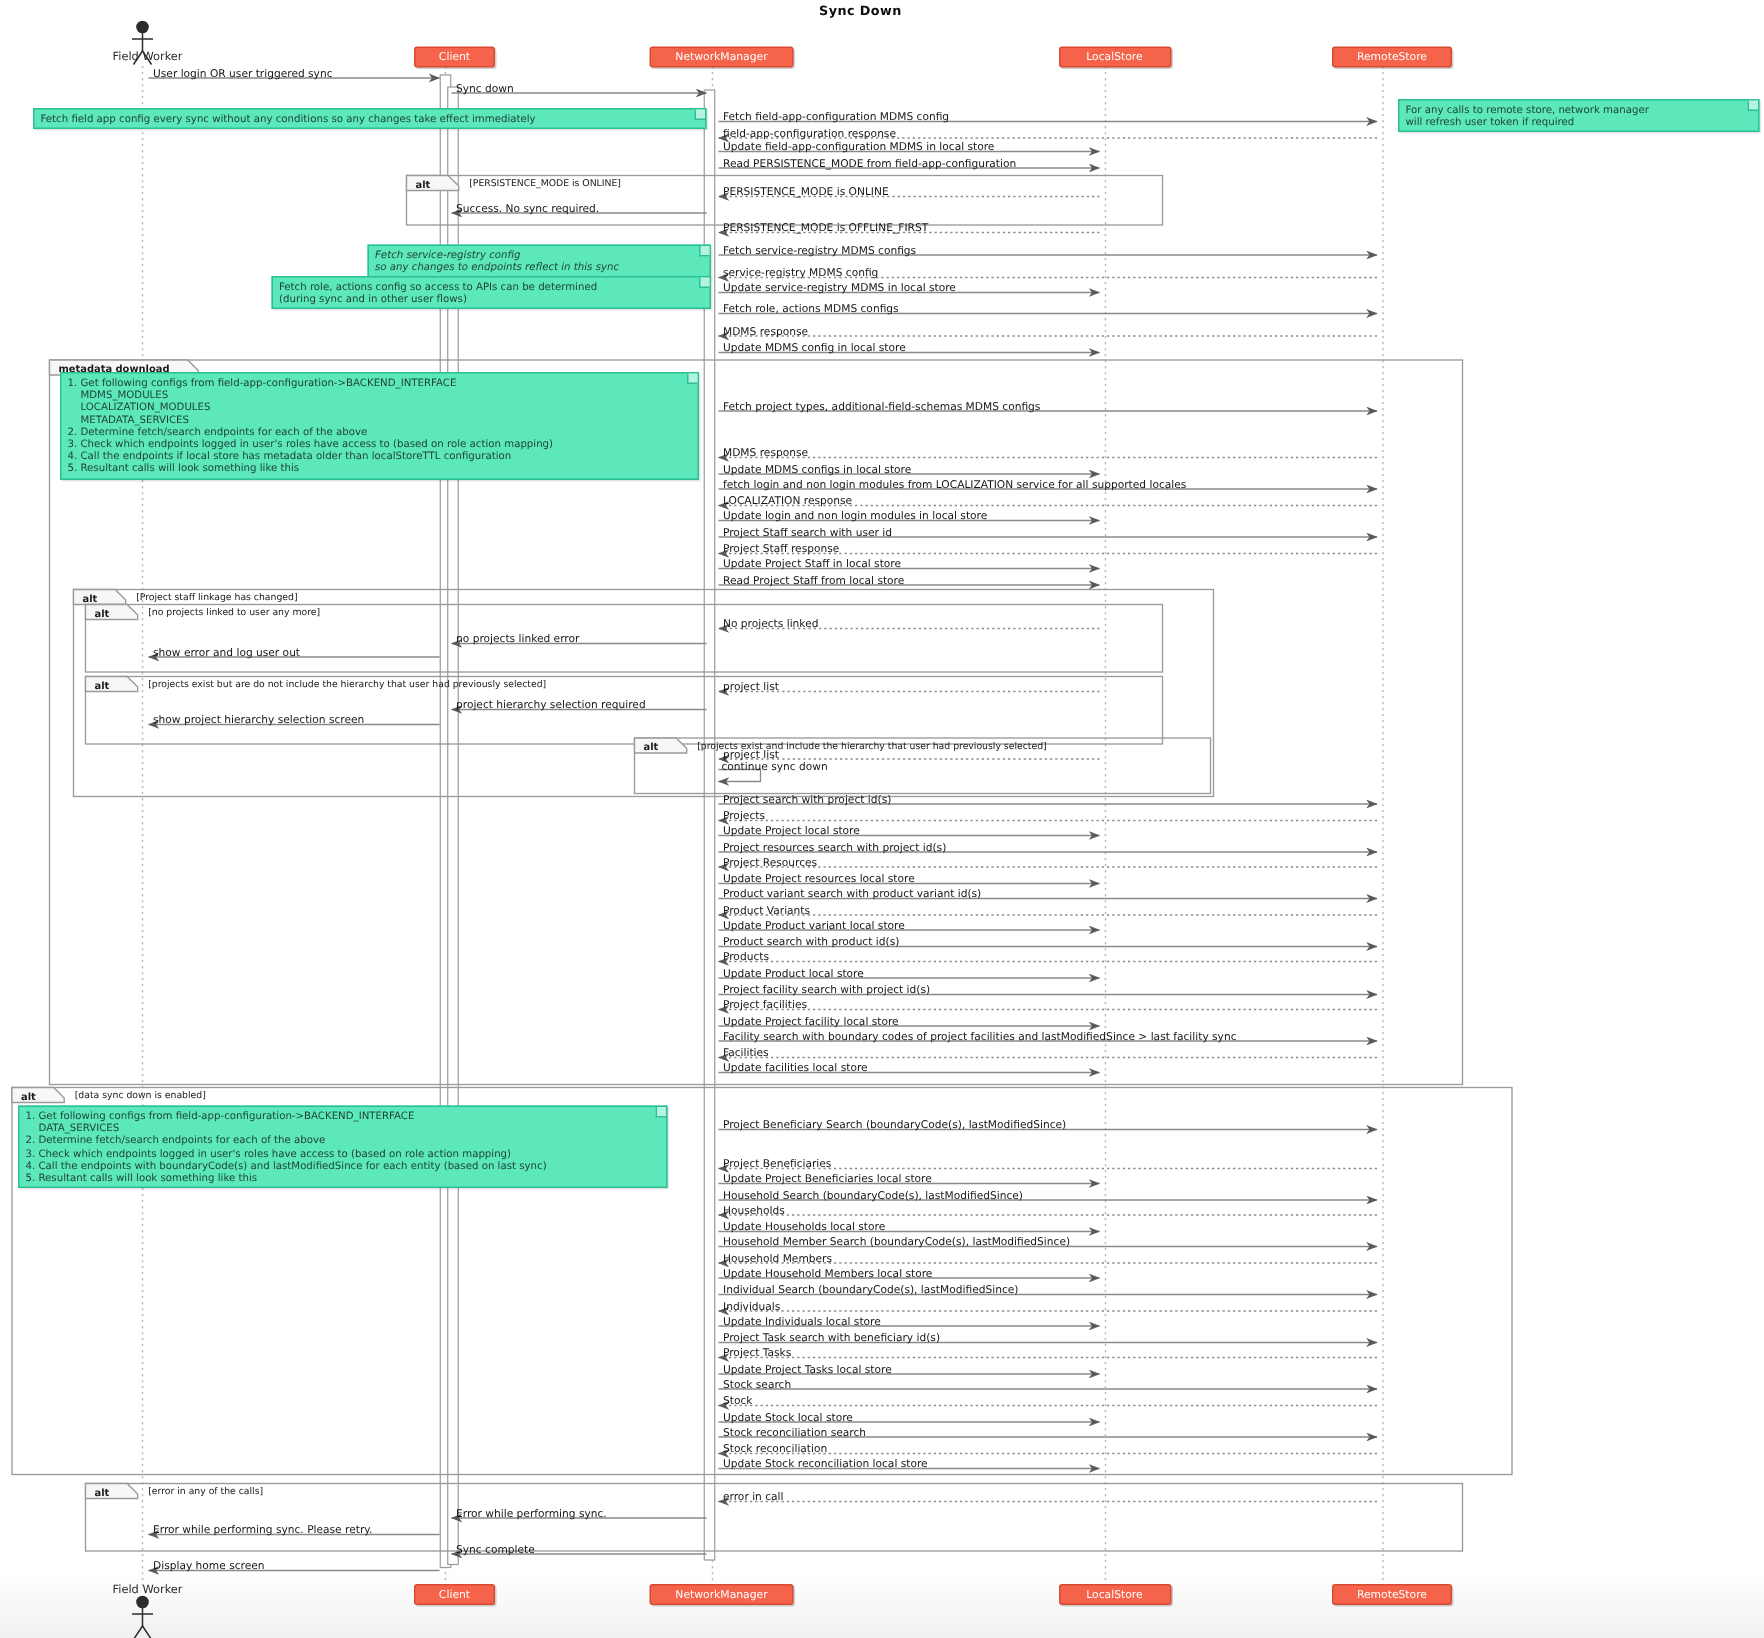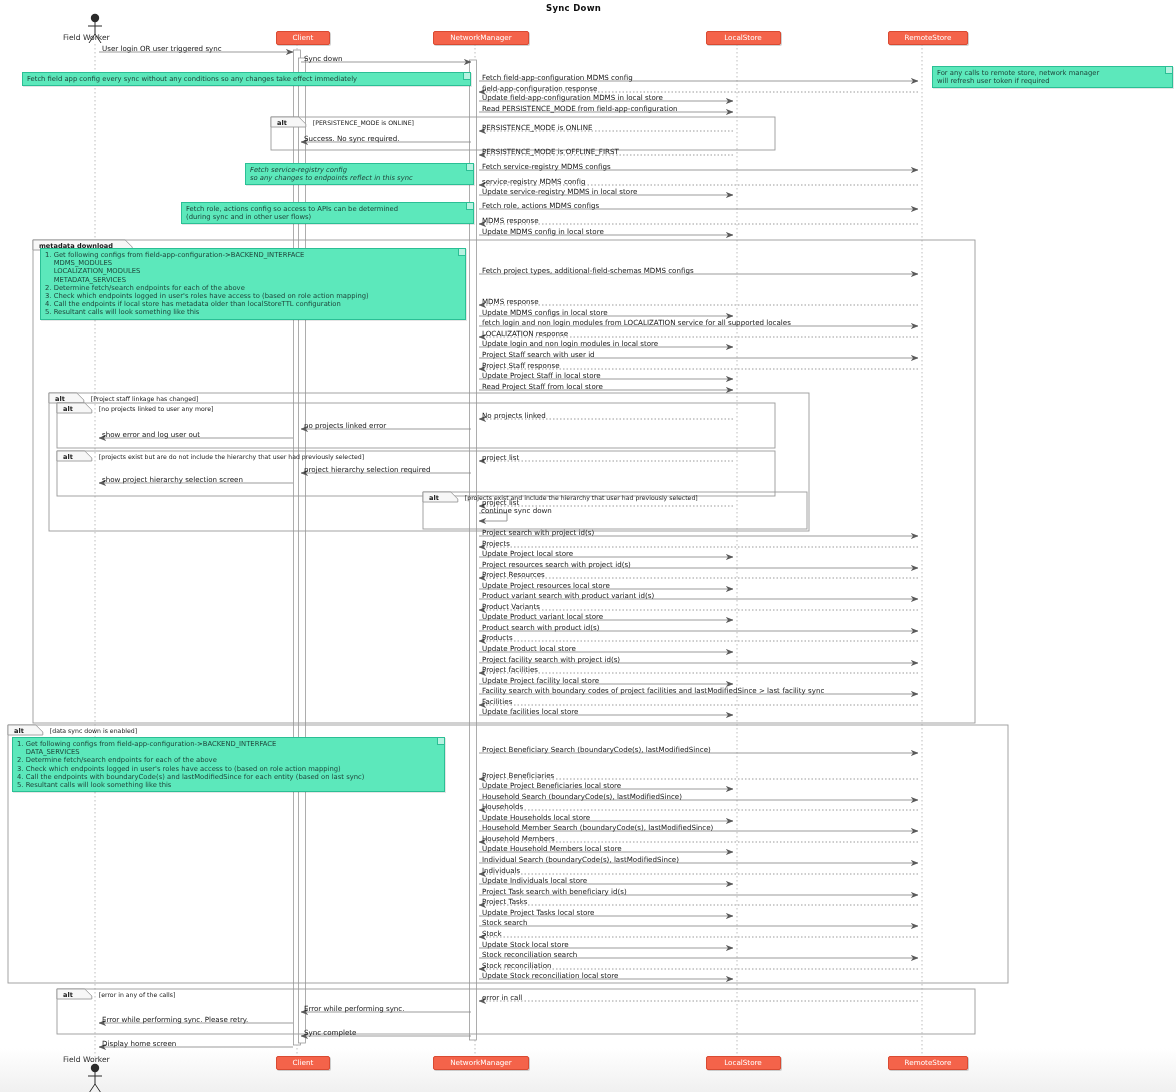--- a/index.html
+++ b/index.html
@@ -3,21 +3,21 @@
 <meta charset="utf-8">
 <style>
   html,body{margin:0;padding:0;background:#ffffff;}
   body{
     font-family:"DejaVu Sans","Liberation Sans",sans-serif;
     width:1176px;height:1092px;position:relative;overflow:hidden;
     background:linear-gradient(180deg,#ffffff 0%,#ffffff 96%,#f0f0f0 100%);
   }
   #diagram{position:absolute;left:0;top:0;width:1176px;height:1092px;}
   .title{position:absolute;font-size:8.5px;font-weight:bold;color:#0d0d0d;white-space:nowrap;letter-spacing:.3px;}
-  .actor-name{position:absolute;font-size:7.6px;color:#2b2b2b;white-space:nowrap;}
+  .actor-name{position:absolute;font-size:7.6px;color:#2b2b2b;white-space:nowrap;margin-left:12px;}
   .pbox{position:absolute;background:#f4634a;border:1px solid #d94a32;border-radius:2px;
         color:#ffffff;font-size:7.2px;line-height:11px;text-align:center;white-space:nowrap;
         box-shadow:1px 1px 0 rgba(0,0,0,.18);padding:0 5px;height:12px;}
   .note{position:absolute;background:#5ce8bb;border:1px solid #2bbf95;color:#1d3f36;
         font-size:6.8px;line-height:8.2px;white-space:pre;padding:2px 3px 2px 4px;
         box-shadow:1px 1px 0 rgba(0,0,0,.10);}
   .note::after{content:"";position:absolute;right:0;top:0;width:6px;height:6px;
         background:#b6f2e0;border-left:1px solid #2bbf95;border-bottom:1px solid #2bbf95;}
   .frame-lbl{position:absolute;font-size:6.6px;font-weight:bold;color:#1a1a1a;white-space:nowrap;}
   .frame-cond{position:absolute;font-size:6.2px;color:#1a1a1a;white-space:nowrap;}
@@ -143,21 +143,21 @@
       <line x1="918" y1="969" x2="479" y2="969" stroke="#8a8a8a" stroke-width="0.85" marker-end="url(#ar)" stroke-dasharray="1.5,2"></line>
       <line x1="479" y1="979" x2="733" y2="979" stroke="#8a8a8a" stroke-width="0.85" marker-end="url(#ar)"></line>
       <line x1="918" y1="1001" x2="479" y2="1001" stroke="#8a8a8a" stroke-width="0.85" marker-end="url(#ar)" stroke-dasharray="1.5,2"></line>
       <line x1="471" y1="1012" x2="301" y2="1012" stroke="#8a8a8a" stroke-width="0.85" marker-end="url(#ar)"></line>
       <line x1="293" y1="1023" x2="99" y2="1023" stroke="#8a8a8a" stroke-width="0.85" marker-end="url(#ar)"></line>
       <line x1="471" y1="1036" x2="301" y2="1036" stroke="#8a8a8a" stroke-width="0.85" marker-end="url(#ar)"></line>
       <line x1="293" y1="1047" x2="99" y2="1047" stroke="#8a8a8a" stroke-width="0.85" marker-end="url(#ar)"></line>
     </svg>
 <div class="title" style="left: 546px; top: 3px;">Sync Down</div><div class="actor-name" style="left: 63px; top: 33px;">Field Worker</div><div class="actor-name" style="left: 63px; top: 1055px;">Field Worker</div><div class="pbox" style="left: 275.7px; top: 31px; width: 42.6px;">Client</div><div class="pbox" style="left: 275.7px; top: 1056px; width: 42.6px;">Client</div><div class="pbox" style="left: 433.3px; top: 31px; width: 83.4px;">NetworkManager</div><div class="pbox" style="left: 433.3px; top: 1056px; width: 83.4px;">NetworkManager</div><div class="pbox" style="left: 705.5px; top: 31px; width: 63px;">LocalStore</div><div class="pbox" style="left: 705.5px; top: 1056px; width: 63px;">LocalStore</div><div class="pbox" style="left: 887.95px; top: 31px; width: 68.1px;">RemoteStore</div><div class="pbox" style="left: 887.95px; top: 1056px; width: 68.1px;">RemoteStore</div><div class="frame-lbl" style="left: 277px; top: 118.5px;">alt</div><div class="frame-cond" style="left: 312.8px; top: 119px;">[PERSISTENCE_MODE is ONLINE]</div><div class="frame-lbl" style="left: 39px; top: 241.5px;">metadata download</div><div class="frame-lbl" style="left: 55px; top: 394.5px;">alt</div><div class="frame-cond" style="left: 90.8px; top: 395px;">[Project staff linkage has changed]</div><div class="frame-lbl" style="left: 63px; top: 404.5px;">alt</div><div class="frame-cond" style="left: 98.8px; top: 405px;">[no projects linked to user any more]</div><div class="frame-lbl" style="left: 63px; top: 452.5px;">alt</div><div class="frame-cond" style="left: 98.8px; top: 453px;">[projects exist but are do not include the hierarchy that user had previously selected]</div><div class="frame-lbl" style="left: 429px; top: 493.5px;">alt</div><div class="frame-cond" style="left: 464.8px; top: 494px;">[projects exist and include the hierarchy that user had previously selected]</div><div class="frame-lbl" style="left: 14px; top: 726.5px;">alt</div><div class="frame-cond" style="left: 49.8px; top: 727px;">[data sync down is enabled]</div><div class="frame-lbl" style="left: 63px; top: 990.5px;">alt</div><div class="frame-cond" style="left: 98.8px; top: 991px;">[error in any of the calls]</div><div class="note" style="left: 22px; top: 72px; width: 440px;">Fetch field app config every sync without any conditions so any changes take effect immediately</div><div class="note" style="left: 932px; top: 66px; width: 232px;">For any calls to remote store, network manager
 will refresh user token if required</div><div class="note" style="left: 245px; top: 163px; width: 220px; font-style: italic;">Fetch service-registry config
-so any changes to endpoints reflect in this sync</div><div class="note" style="left: 181px; top: 202px; width: 284px;">Fetch role, actions config so access to APIs can be determined
+so any changes to endpoints reflect in this sync</div><div class="note" style="left: 181px; top: 184px; width: 284px;">Fetch role, actions config so access to APIs can be determined
 (during sync and in other user flows)</div><div class="note" style="left: 40px; top: 248px; width: 417px;">1. Get following configs from field-app-configuration-&gt;BACKEND_INTERFACE
     MDMS_MODULES
     LOCALIZATION_MODULES
     METADATA_SERVICES
 2. Determine fetch/search endpoints for each of the above
 3. Check which endpoints logged in user's roles have access to (based on role action mapping)
 4. Call the endpoints if local store has metadata older than localStoreTTL configuration
 5. Resultant calls will look something like this</div><div class="note" style="left: 12px; top: 737px; width: 424px;">1. Get following configs from field-app-configuration-&gt;BACKEND_INTERFACE
     DATA_SERVICES
 2. Determine fetch/search endpoints for each of the above

